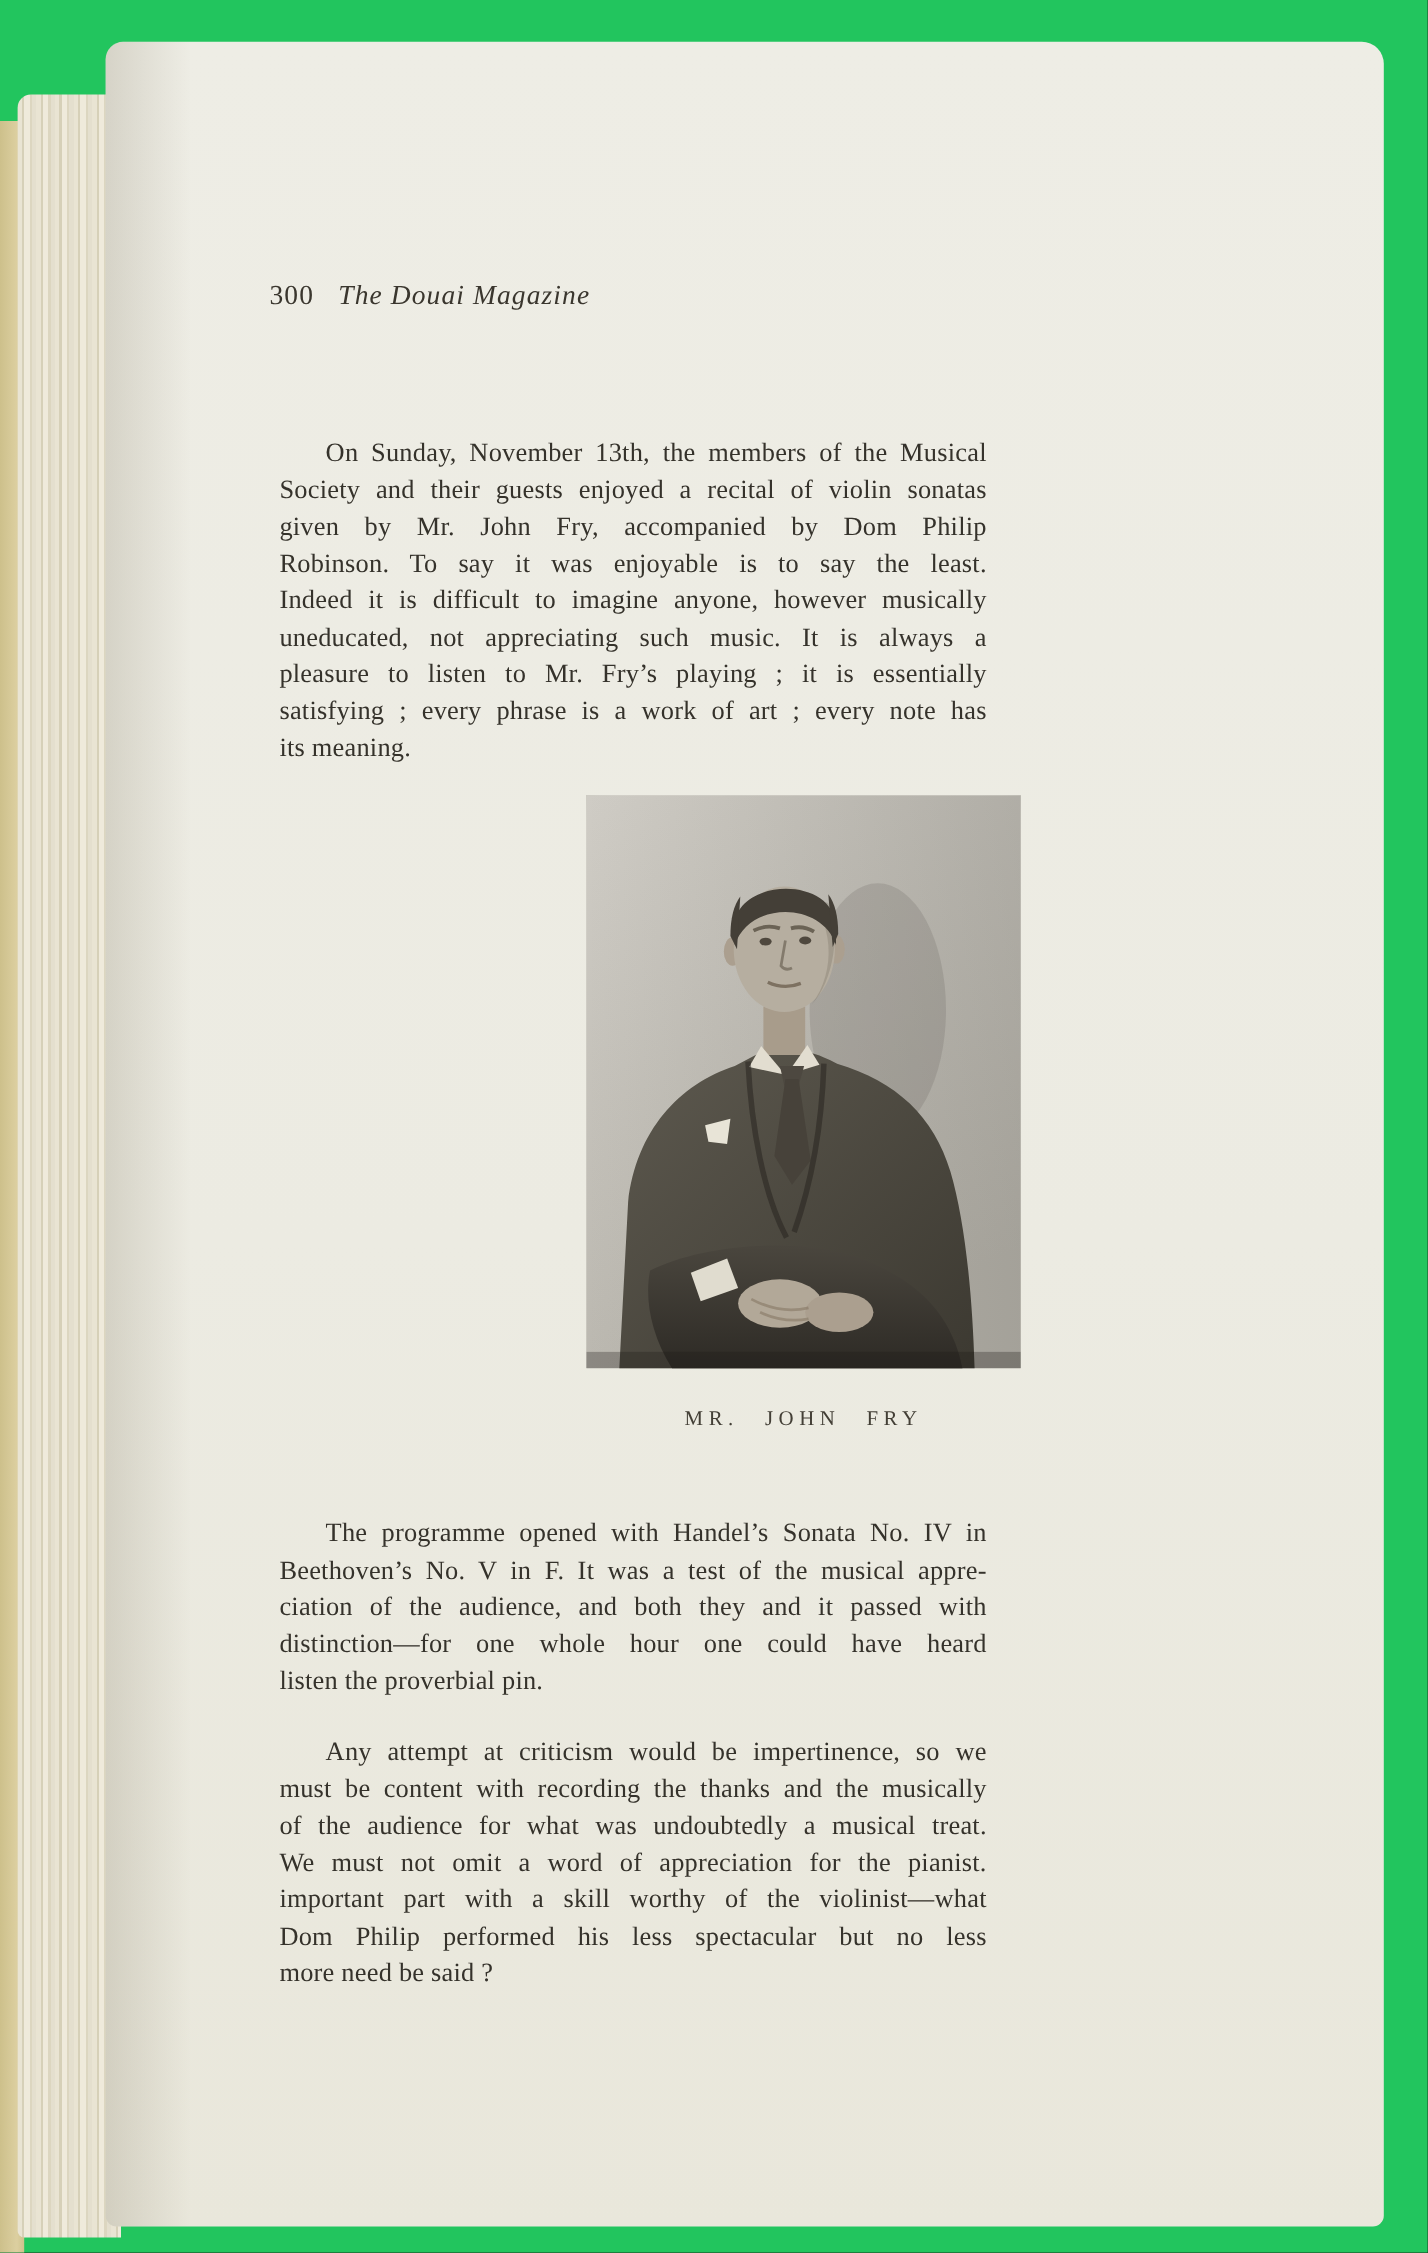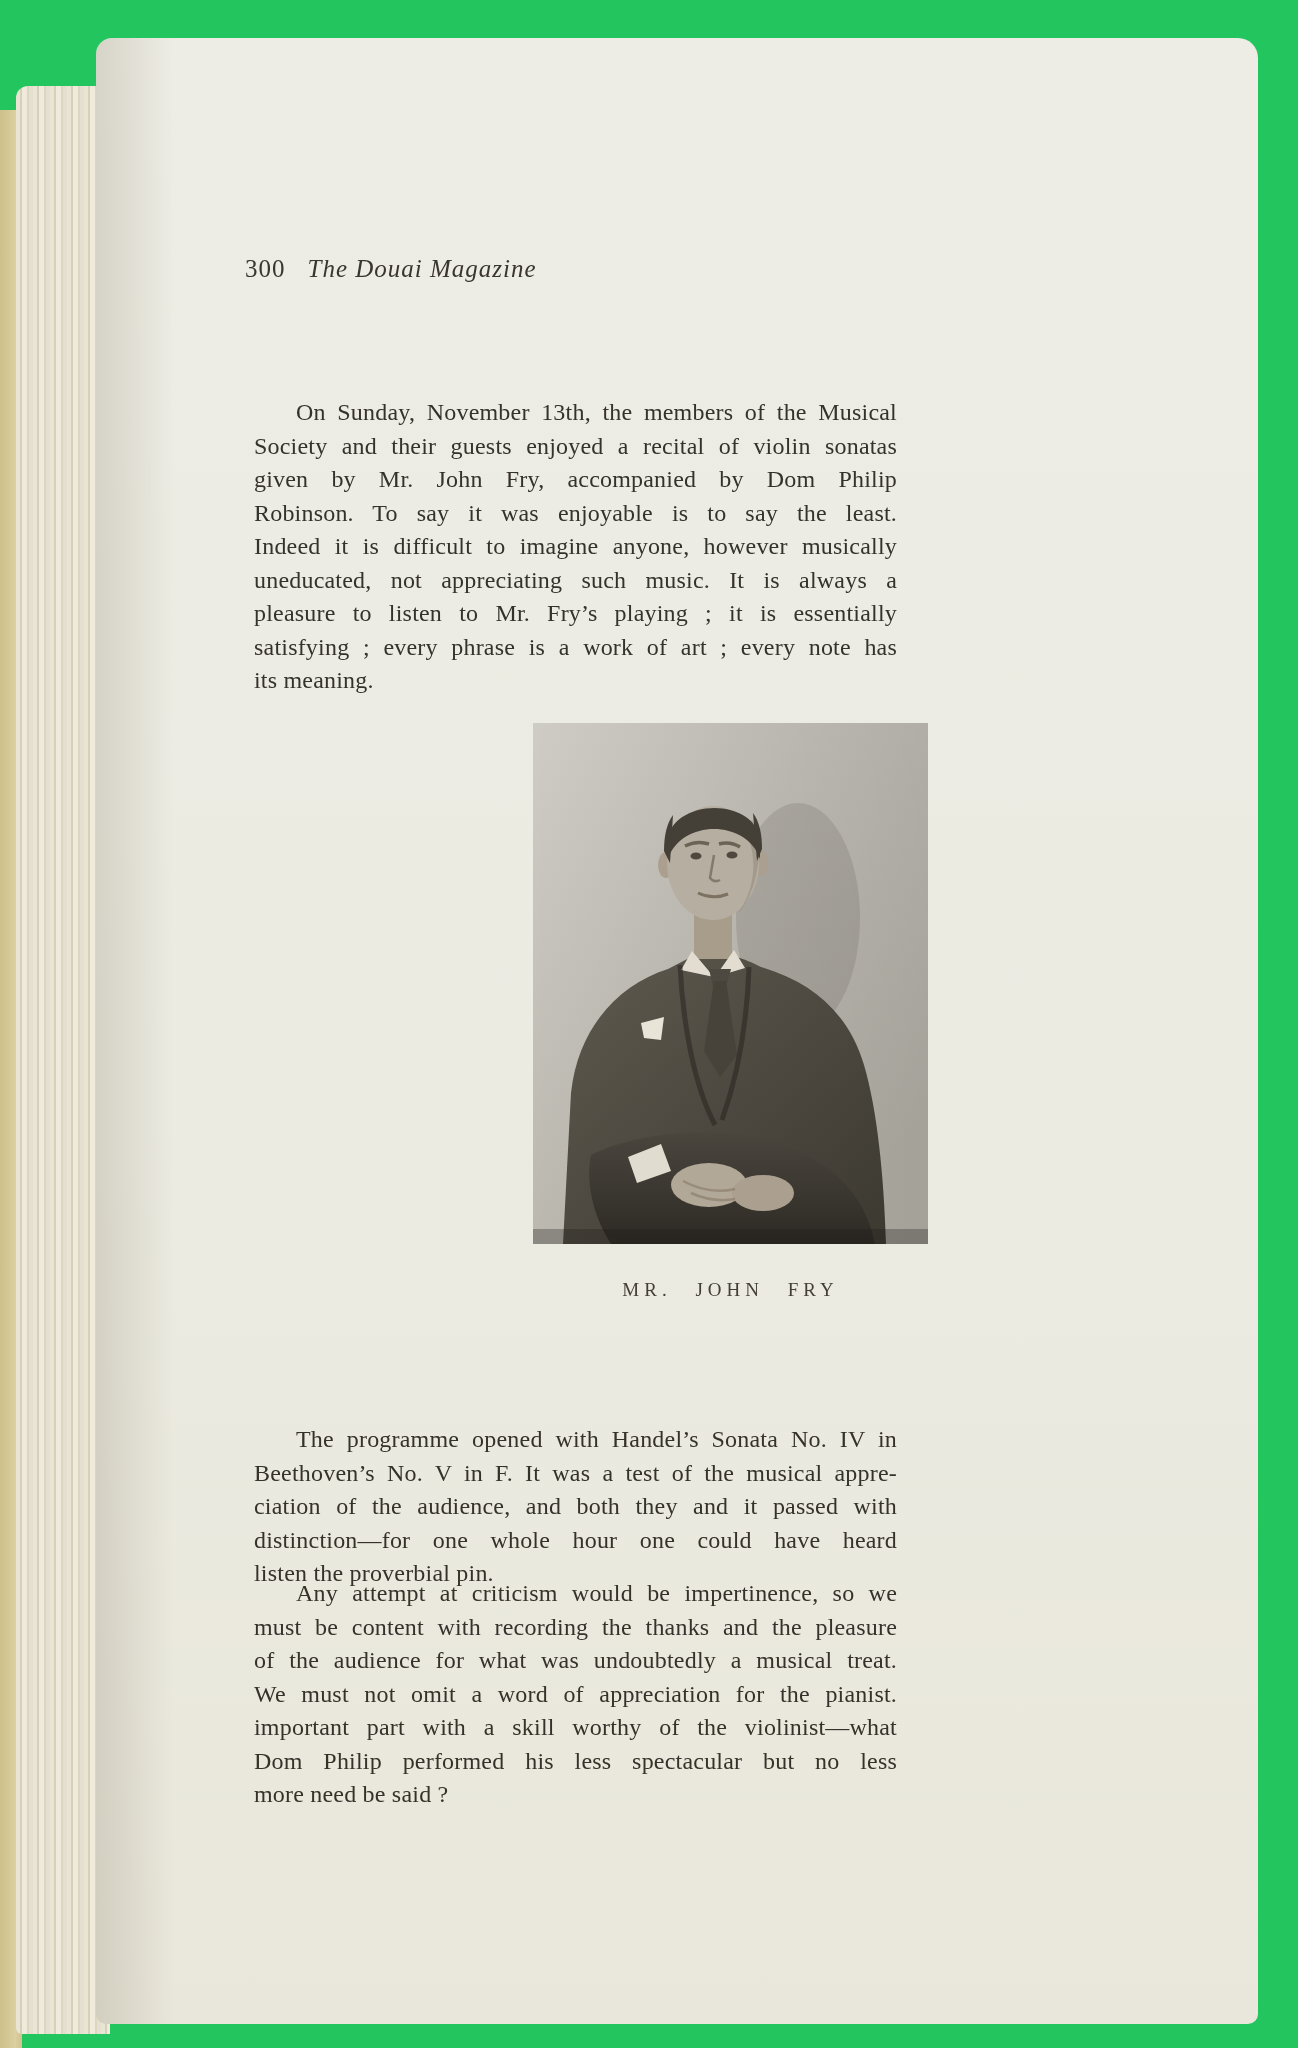--- a/index.html
+++ b/index.html
@@ -21,21 +21,21 @@
         border-radius:16px 0 0 10px;}
   .running-header{position:absolute;left:149px;top:217px;width:642px;
         font-size:25px;color:#3a362e;}
   .running-header .num{letter-spacing:1px;}
   .running-header .mag{font-style:italic;margin-left:22px;letter-spacing:1px;}
   .article-title{position:absolute;left:149px;top:286px;width:642px;text-align:center;
         font-weight:bold;font-size:26px;letter-spacing:2.5px;word-spacing:12px;color:#2e2b24;}
   .para{position:absolute;left:158px;width:643px;font-size:24px;line-height:33.5px;
         color:#35322b;letter-spacing:.2px;}
   .p1{top:358px;}
-  .p2{top:1340px;margin-top:45px;}
+  .p2{top:1340px;}
   .p3{top:1539px;}
   .jline{text-align:justify;text-align-last:justify;}
   .jline.indent{text-indent:42px;}
   .jline.lastline{text-align-last:left;}
   .photo-frame{position:absolute;left:437px;top:685px;width:395px;height:521px;
         box-shadow:inset 0 0 26px rgba(60,55,45,.25);}
   .photo-frame svg{display:block;width:100%;height:100%;}
   .photo-caption{position:absolute;left:437px;top:1241px;width:395px;text-align:center;
         font-size:19px;letter-spacing:5px;word-spacing:14px;color:#433f36;}
 </style>
@@ -134,21 +134,21 @@
 
     <div class="para p2">
         <div class="jline indent">The programme opened with Handel’s Sonata No. IV in</div>
         <div class="jline">Beethoven’s No. V in F. It was a test of the musical appre-</div>
         <div class="jline">ciation of the audience, and both they and it passed with</div>
         <div class="jline">distinction—for one whole hour one could have heard</div>
         <div class="jline lastline">listen the proverbial pin.</div>
       </div>
     <div class="para p3">
         <div class="jline indent">Any attempt at criticism would be impertinence, so we</div>
-        <div class="jline">must be content with recording the thanks and the pleasure</div>
+        <div class="jline">must be content with recording the thanks and the musically</div>
         <div class="jline">of the audience for what was undoubtedly a musical treat.</div>
         <div class="jline">We must not omit a word of appreciation for the pianist.</div>
         <div class="jline">important part with a skill worthy of the violinist—what</div>
         <div class="jline">Dom Philip performed his less spectacular but no less</div>
         <div class="jline lastline">more need be said ?</div>
       </div>
   </div>
 </div>
 
 </body></html>

